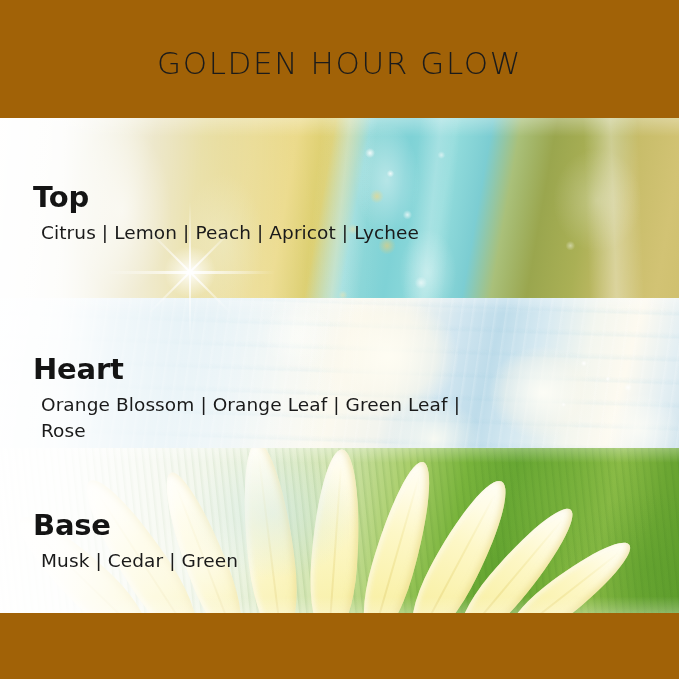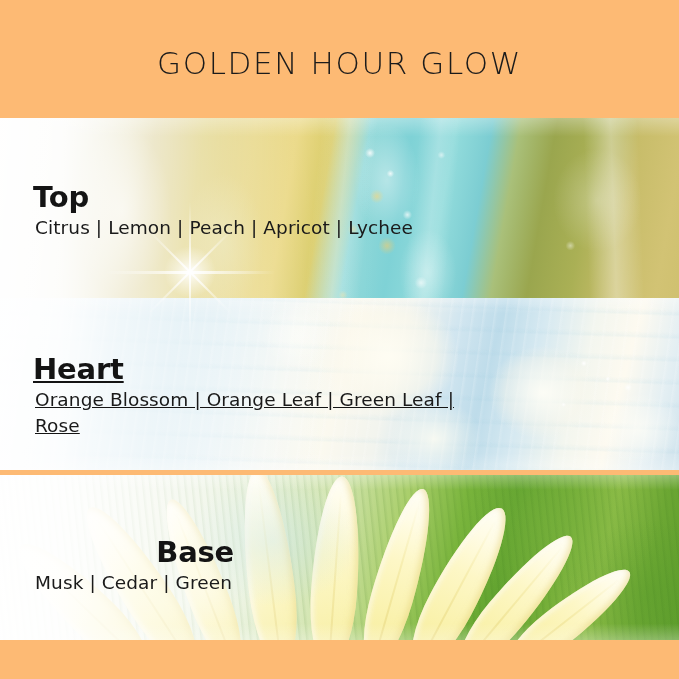--- a/index.html
+++ b/index.html
@@ -11,21 +11,21 @@
     width: 679px;
     height: 679px;
     font-family: "Liberation Sans", sans-serif;
     overflow: hidden;
     position: relative;
   }
 
   .page {
     position: absolute;
     inset: 0;
-    background: #fdba74;
+    background: #a16207;
   }
 
   
   .title {
     position: absolute;
     top: 48px;
     left: 0;
     width: 679px;
     text-align: center;
     font-family: "DejaVu Sans", sans-serif;
@@ -88,21 +88,21 @@
     line-height: 1.05;
     margin: 0 0 3px 0;
     color: #141414;
   }
   .band-notes {
     font-family: "DejaVu Sans", sans-serif;
     font-size: 18.5px;
     font-weight: 400;
     letter-spacing: 0.1px;
     line-height: 26px;
-    margin: 2px;
+    margin: 8px;
     color: #1a1a1a;
     max-width: 420px;
   }
 
   
   #band-top { top: 118px; height: 206px; }
   .top-base {
     background:
       linear-gradient(100deg,
         #f3f5ef 0%,
@@ -215,21 +215,21 @@
   }
   .heart-drops {
     background:
       radial-gradient(circle 4px at 86% 38%, rgba(255,255,255,0.95), rgba(255,255,255,0) 75%),
       radial-gradient(circle 3px at 89.5% 47%, rgba(255,255,255,0.90), rgba(255,255,255,0) 78%),
       radial-gradient(circle 5px at 92.5% 52%, rgba(255,255,255,0.85), rgba(255,255,255,0) 76%),
       radial-gradient(circle 3px at 83% 62%, rgba(255,255,255,0.75), rgba(255,255,255,0) 80%);
   }
 
   
-  #band-base { top: 475px; height: 165px; text-align: right; }
+  #band-base { top: 448px; height: 165px; }
   .base-bg {
     background:
       linear-gradient(102deg,
         #f7faf4 0%,
         #f2f6ec 12%,
         #eef3e4 22%,
         #e9f1de 30%,
         #dfeccb 38%,
         #cfe3a9 48%,
         #a9ce6a 58%,
@@ -315,21 +315,21 @@
 
   <section class="band" id="band-heart">
     <div class="band-art">
       <div class="layer heart-base"></div>
       <div class="layer heart-ripples"></div>
       <div class="layer heart-roses"></div>
       <div class="layer heart-drops"></div>
       <div class="fade-left"></div>
       <div class="fade-edges"></div>
     </div>
-    <div class="band-text" style="top: 56px; text-decoration: underline;">
+    <div class="band-text" style="top: 56px;">
       <h2 class="band-heading">Heart</h2>
       <p class="band-notes">Orange Blossom | Orange Leaf | Green Leaf | Rose</p>
     </div>
   </section>
 
   <section class="band" id="band-base">
     <div class="band-art">
       <div class="layer base-bg"></div>
       <div class="layer base-grass"></div>
       <div class="petals">

